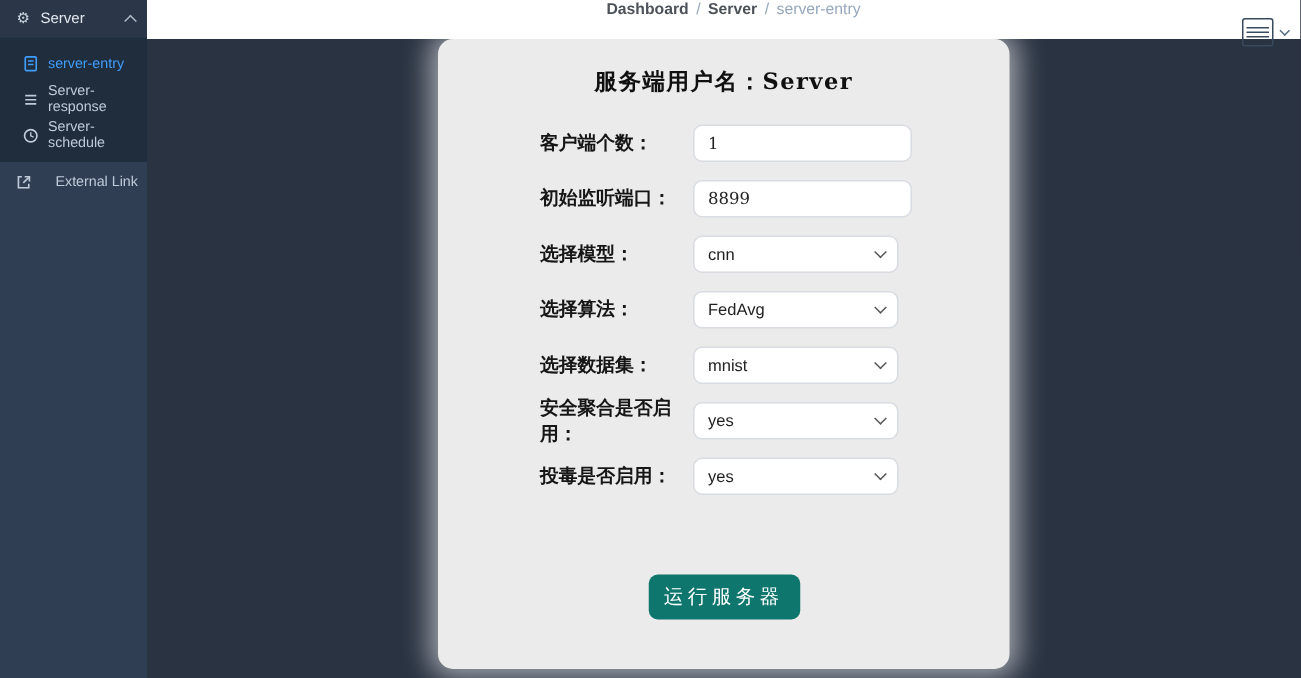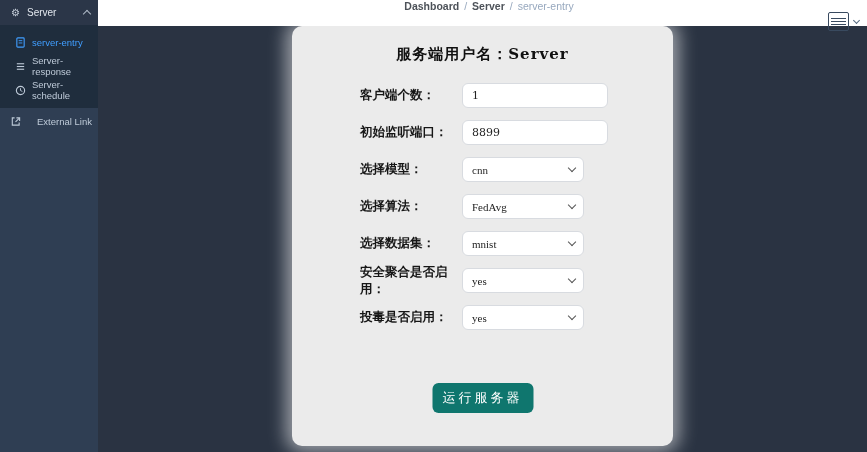--- a/index.html
+++ b/index.html
@@ -42,24 +42,24 @@
     border-radius:10px;box-shadow:0 0 18px 6px rgba(255,255,255,0.55);z-index:2;}
   .form-title{padding-top:19px;text-align:center;font-size:15px;font-weight:bold;color:#101010;
     font-family:"DejaVu Serif","Liberation Serif",serif;letter-spacing:1px;}
   .form-body{position:absolute;left:68px;top:57px;width:248px;}
   .form-row{display:flex;align-items:center;height:25px;margin-bottom:12px;}
   .row-label{width:102px;flex:0 0 102px;font-size:12.5px;font-weight:600;color:#161616;
     font-family:"DejaVu Serif","Liberation Serif",serif;}
   .text-input{width:146px;height:25px;box-sizing:border-box;border:1px solid #d8dbe0;
     border-radius:6px;background:#fff;padding:0 9px;font-size:11px;color:#222;
     font-family:"DejaVu Serif","Liberation Serif",serif;outline:none;}
-  .select-box{width:122px;height:25px;box-sizing:border-box;border:1px solid #d8dbe0;
+  .select-box{width:137px;height:25px;box-sizing:border-box;border:1px solid #d8dbe0;
     border-radius:6px;background:#fff;display:flex;align-items:center;cursor:pointer;
     justify-content:space-between;padding:0 8px 0 9px;font-size:11px;color:#222;
-    font-family:Liberation Serif, serif;}
+    font-family:Liberation Sans, sans-serif;}
   .select-caret{width:5px;height:5px;border-right:1.2px solid #555;border-bottom:1.2px solid #555;
     transform:rotate(45deg);margin-top:-3px;}
   .submit-btn{position:absolute;left:50%;transform:translateX(-50%);top:357px;
     width:101px;height:30px;background:#0f766e;border:none;border-radius:6px;color:#ffffff;
     font-size:13px;letter-spacing:3px;cursor:pointer;
     font-family:"DejaVu Serif","Liberation Serif",serif;}
 </style>
 </head>
 <body>
 

